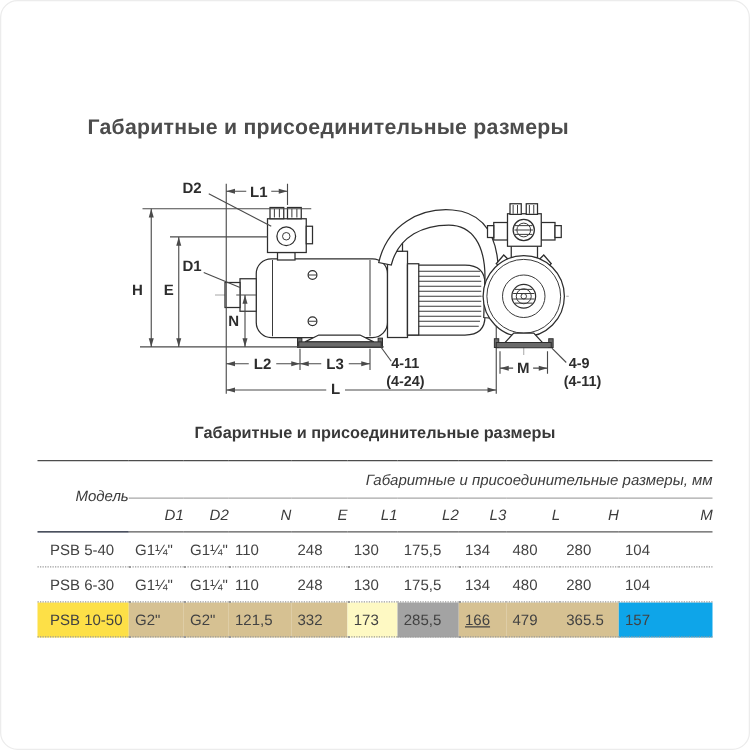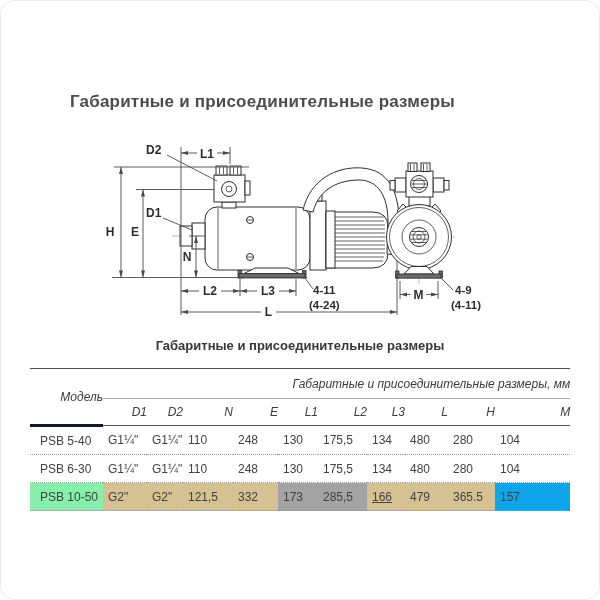--- a/index.html
+++ b/index.html
@@ -27,21 +27,21 @@
   .diagram .cl{stroke:#8a8a8a;stroke-width:.6;fill:none;stroke-dasharray:8 2 2 2;}
   .diagram text{font:bold 12px "Liberation Sans", sans-serif;fill:#2d2d2d;}
   .diagram text.small{font-size:11.5px;}
   
   .spec-table{
     position:absolute;left:30px;top:368px;width:540px;border-collapse:collapse;table-layout:fixed;
     font-size:12px;color:#424242;border-top:1.5px solid #4d4d4d;
   }
   .spec-table th,.spec-table td{font-weight:normal;text-align:left;padding:0 0 0 5px;vertical-align:middle;}
   .spec-table th{font-style:italic;color:#3c3c3c;text-align:right;}
-  .spec-table .model-cell{padding-left:10px;border-bottom:3px solid #0f172a;}
+  .spec-table .model-cell{padding-left:10px;border-bottom:1px solid #0f172a;}
   .spec-table .group-cell{height:29px;border-bottom:1px solid #a8a8a8;}
   .spec-table .sub th{height:26px;border-bottom:1px solid #5a5a5a;}
   .spec-table tbody td{height:27px;border-bottom:1px dotted #9a9a9a;}
   .spec-table tbody td:first-child{padding-left:10px;}
 </style>
 </head>
 <body>
 
 <div class="frame"></div>
 
@@ -247,26 +247,26 @@
       <td>110</td>
       <td>248</td>
       <td>130</td>
       <td>175,5</td>
       <td>134</td>
       <td>480</td>
       <td>280</td>
       <td>104</td>
     </tr>
     <tr>
-      <td style="background: #86efac;">PSB 10-50</td>
+      <td style="background: #fde047;">PSB 10-50</td>
       <td style="background: rgb(214, 193, 146);">G2"</td>
       <td style="background: rgb(214, 193, 146);">G2"</td>
       <td style="background: rgb(214, 193, 146);">121,5</td>
       <td style="background: rgb(214, 193, 146);">332</td>
-      <td style="background: #a3a3a3;">173</td>
+      <td style="background: #fef9c3;">173</td>
       <td style="background: #a3a3a3;">285,5</td>
       <td style="background: rgb(214, 193, 146); text-decoration: underline;">166</td>
       <td style="background: rgb(214, 193, 146);">479</td>
       <td style="background: rgb(214, 193, 146);">365.5</td>
       <td style="background: #0ea5e9;">157</td>
     </tr>
   </tbody>
 </table>
 
 </body></html>

